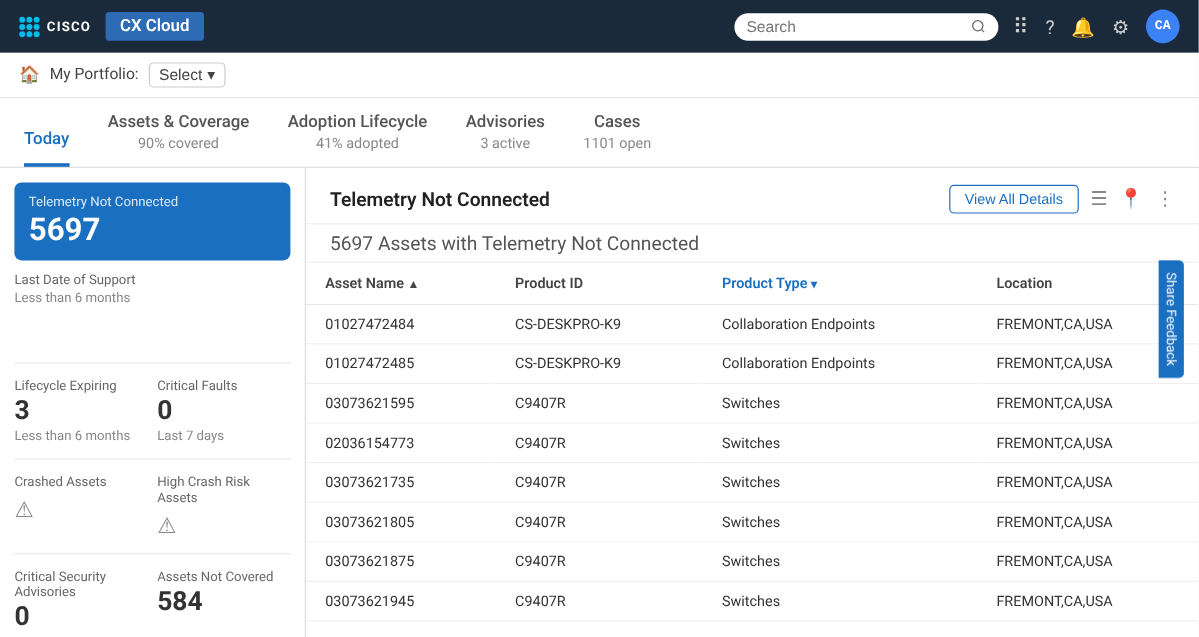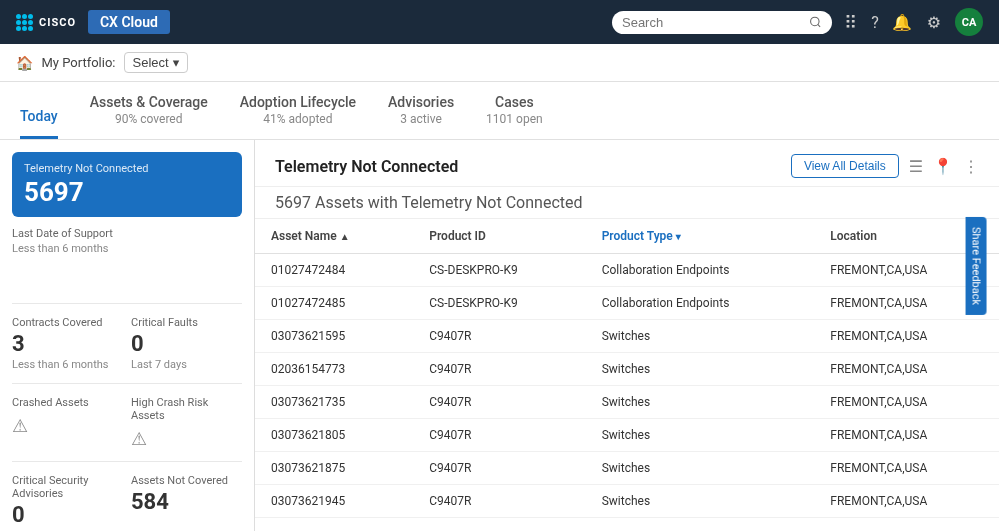--- a/index.html
+++ b/index.html
@@ -40,22 +40,22 @@
       border: none; outline: none; font-size: 13px; color: #333; width: 100%; background: transparent;
     }
     .search-icon-svg { color: #666; }
     .nav-icons {
       display: flex; align-items: center; gap: 14px;
     }
     .nav-icon {
       color: #ccc; font-size: 16px; cursor: pointer;
     }
     .avatar {
-      width: 28px; height: 28px; border-radius: 50%; background: #15803d; color: #fff;
-      display: flex; align-items: center; justify-content: center; font-size: 11px; font-weight: 700; cursor: pointer;
+      width: 28px; height: 28px; border-radius: 50%; background: #3b82f6; color: #fff;
+      display: flex; align-items: center; justify-content: center; font-size: 11px; font-weight: 700; cursor: pointer; font-family: Liberation Mono, monospace;
     }
     .waffle-icon { color: #ccc; font-size: 18px; }
 
     
     .portfolio-bar {
       background: #fff;
       padding: 8px 16px;
       display: flex; align-items: center; gap: 8px;
       border-bottom: 1px solid #e0e0e0;
     }
@@ -254,21 +254,21 @@
 
     <div class="metric-box">
       <span class="box-title">Last Date of Support</span>
       <span class="box-sub">Less than 6 months</span>
     </div>
 
     <div class="divider"></div>
 
     <div class="metrics-row">
       <div class="metric-box">
-        <span class="box-title">Contracts Covered</span>
+        <span class="box-title">Lifecycle Expiring</span>
         <span class="box-value">3</span>
         <span class="box-sub">Less than 6 months</span>
       </div>
       <div class="metric-box">
         <span class="box-title">Critical Faults</span>
         <span class="box-value">0</span>
         <span class="box-sub">Last 7 days</span>
       </div>
     </div>
 

